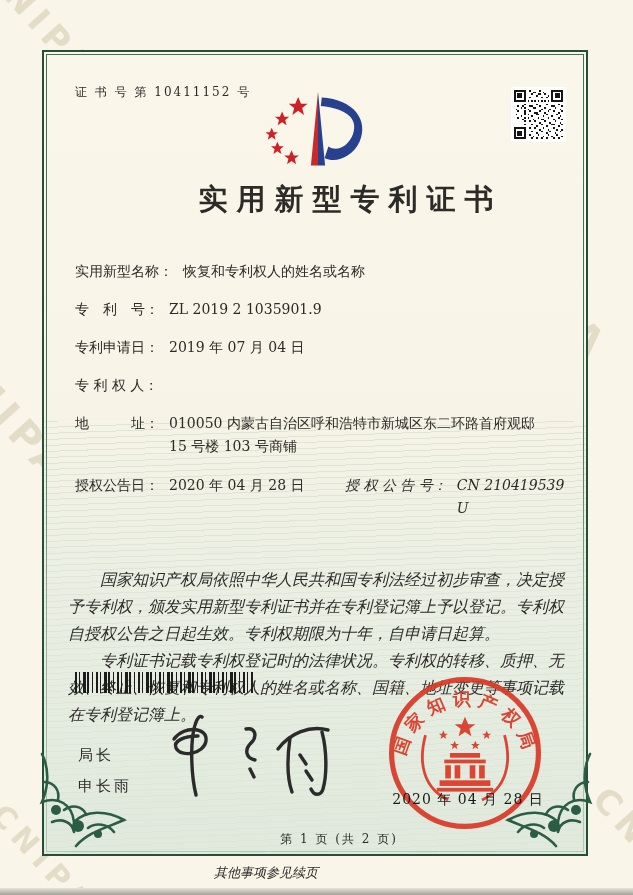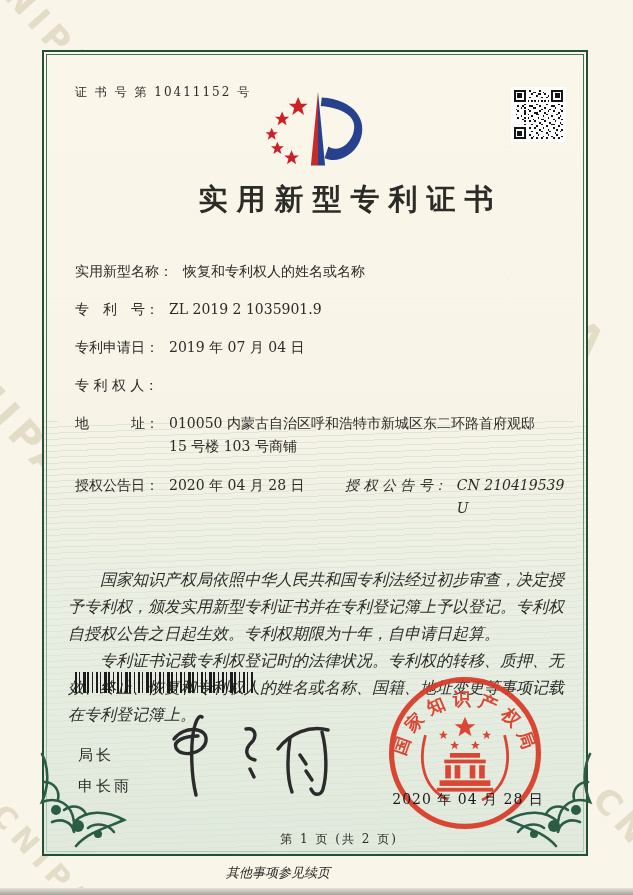--- a/index.html
+++ b/index.html
@@ -67,21 +67,21 @@
   .officer div{margin-bottom:12px;}
   .signature{position:absolute;left:150px;top:703px;width:190px;height:105px;z-index:5;}
   .seal{position:absolute;left:385px;top:673px;width:160px;height:160px;z-index:6;opacity:.93;}
   .seal-date{
     position:absolute;left:388px;top:791px;width:160px;text-align:center;
     font-size:14px;letter-spacing:1px;color:#19191b;z-index:7;
   }
   
   .page-no{position:absolute;left:42px;top:831px;width:594px;text-align:center;
     font-size:12px;letter-spacing:2px;z-index:5;}
-  .continuation{position:absolute;left:12px;top:864px;width:532px;text-align:center;
+  .continuation{position:absolute;left:0;top:864px;width:532px;text-align:center;
     font-size:13px;font-style:italic;z-index:5;}
   .bottom-edge{position:absolute;left:0;bottom:0;width:633px;height:7px;
     background:linear-gradient(180deg,#e6e2d7,#a5a39c);z-index:8;}
 </style>
 </head>
 <body>
 
 <div id="page">
 
   <span class="wm" style="left:-35px;top:0;font-size:34px">CNIPA</span>

